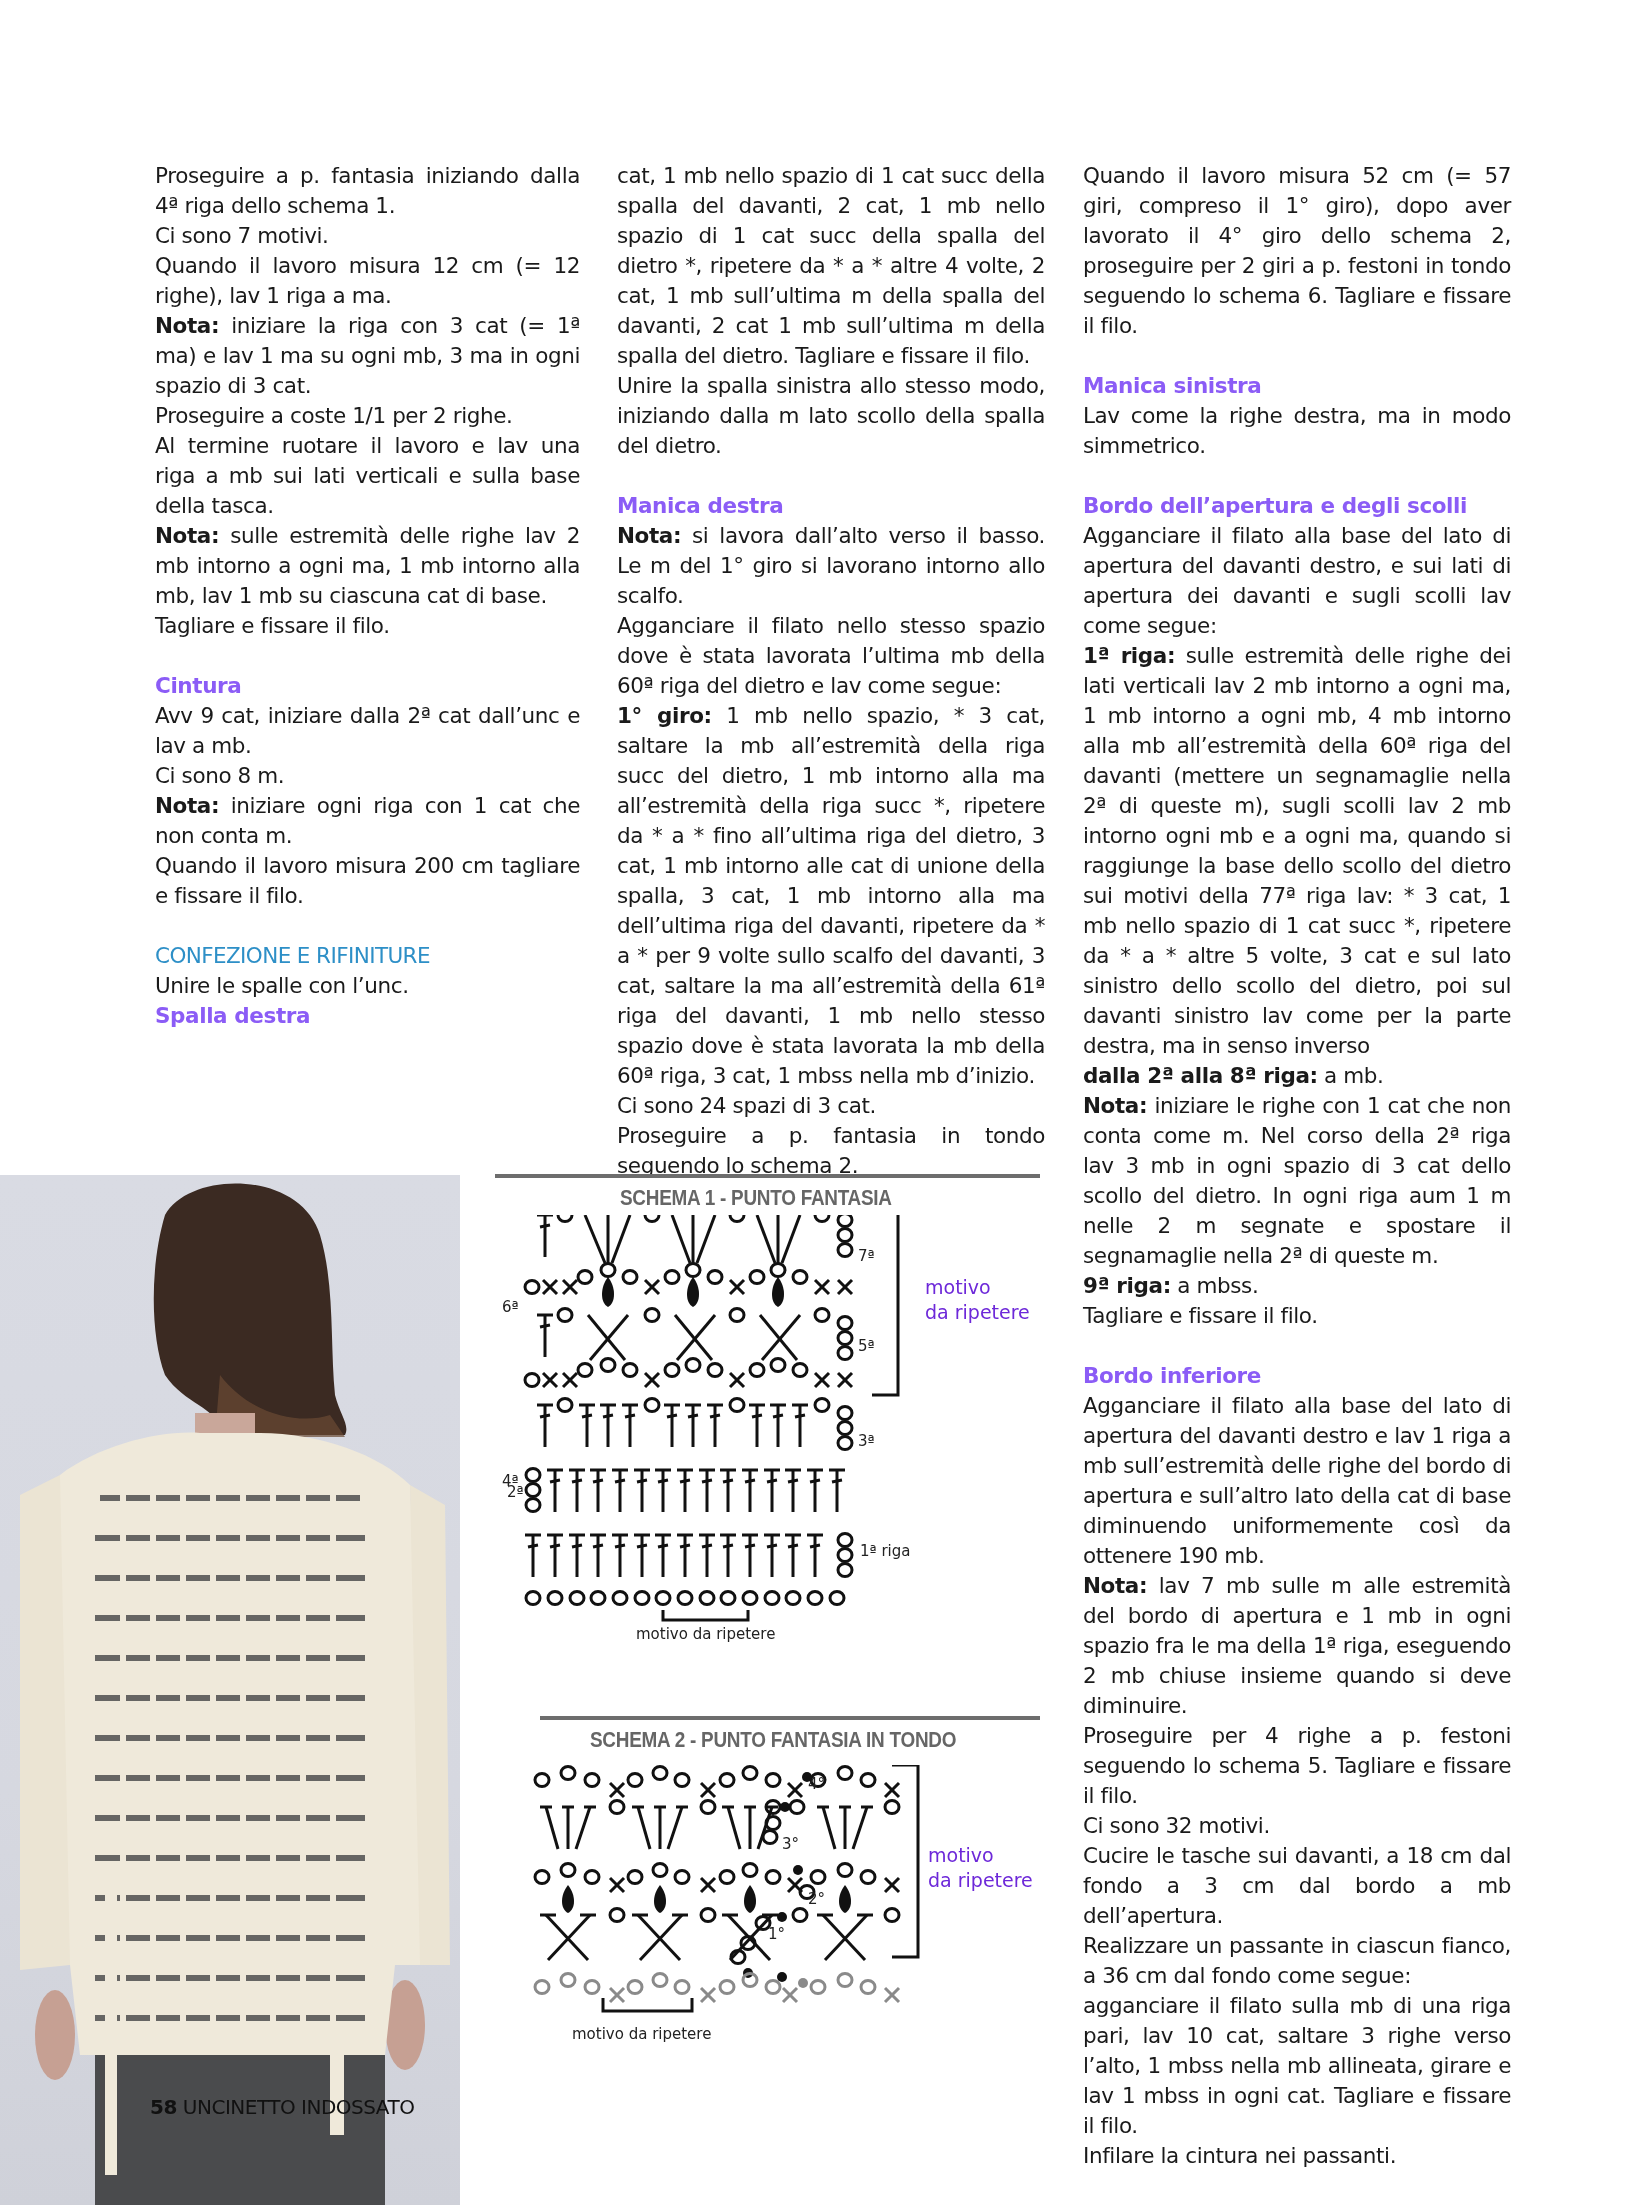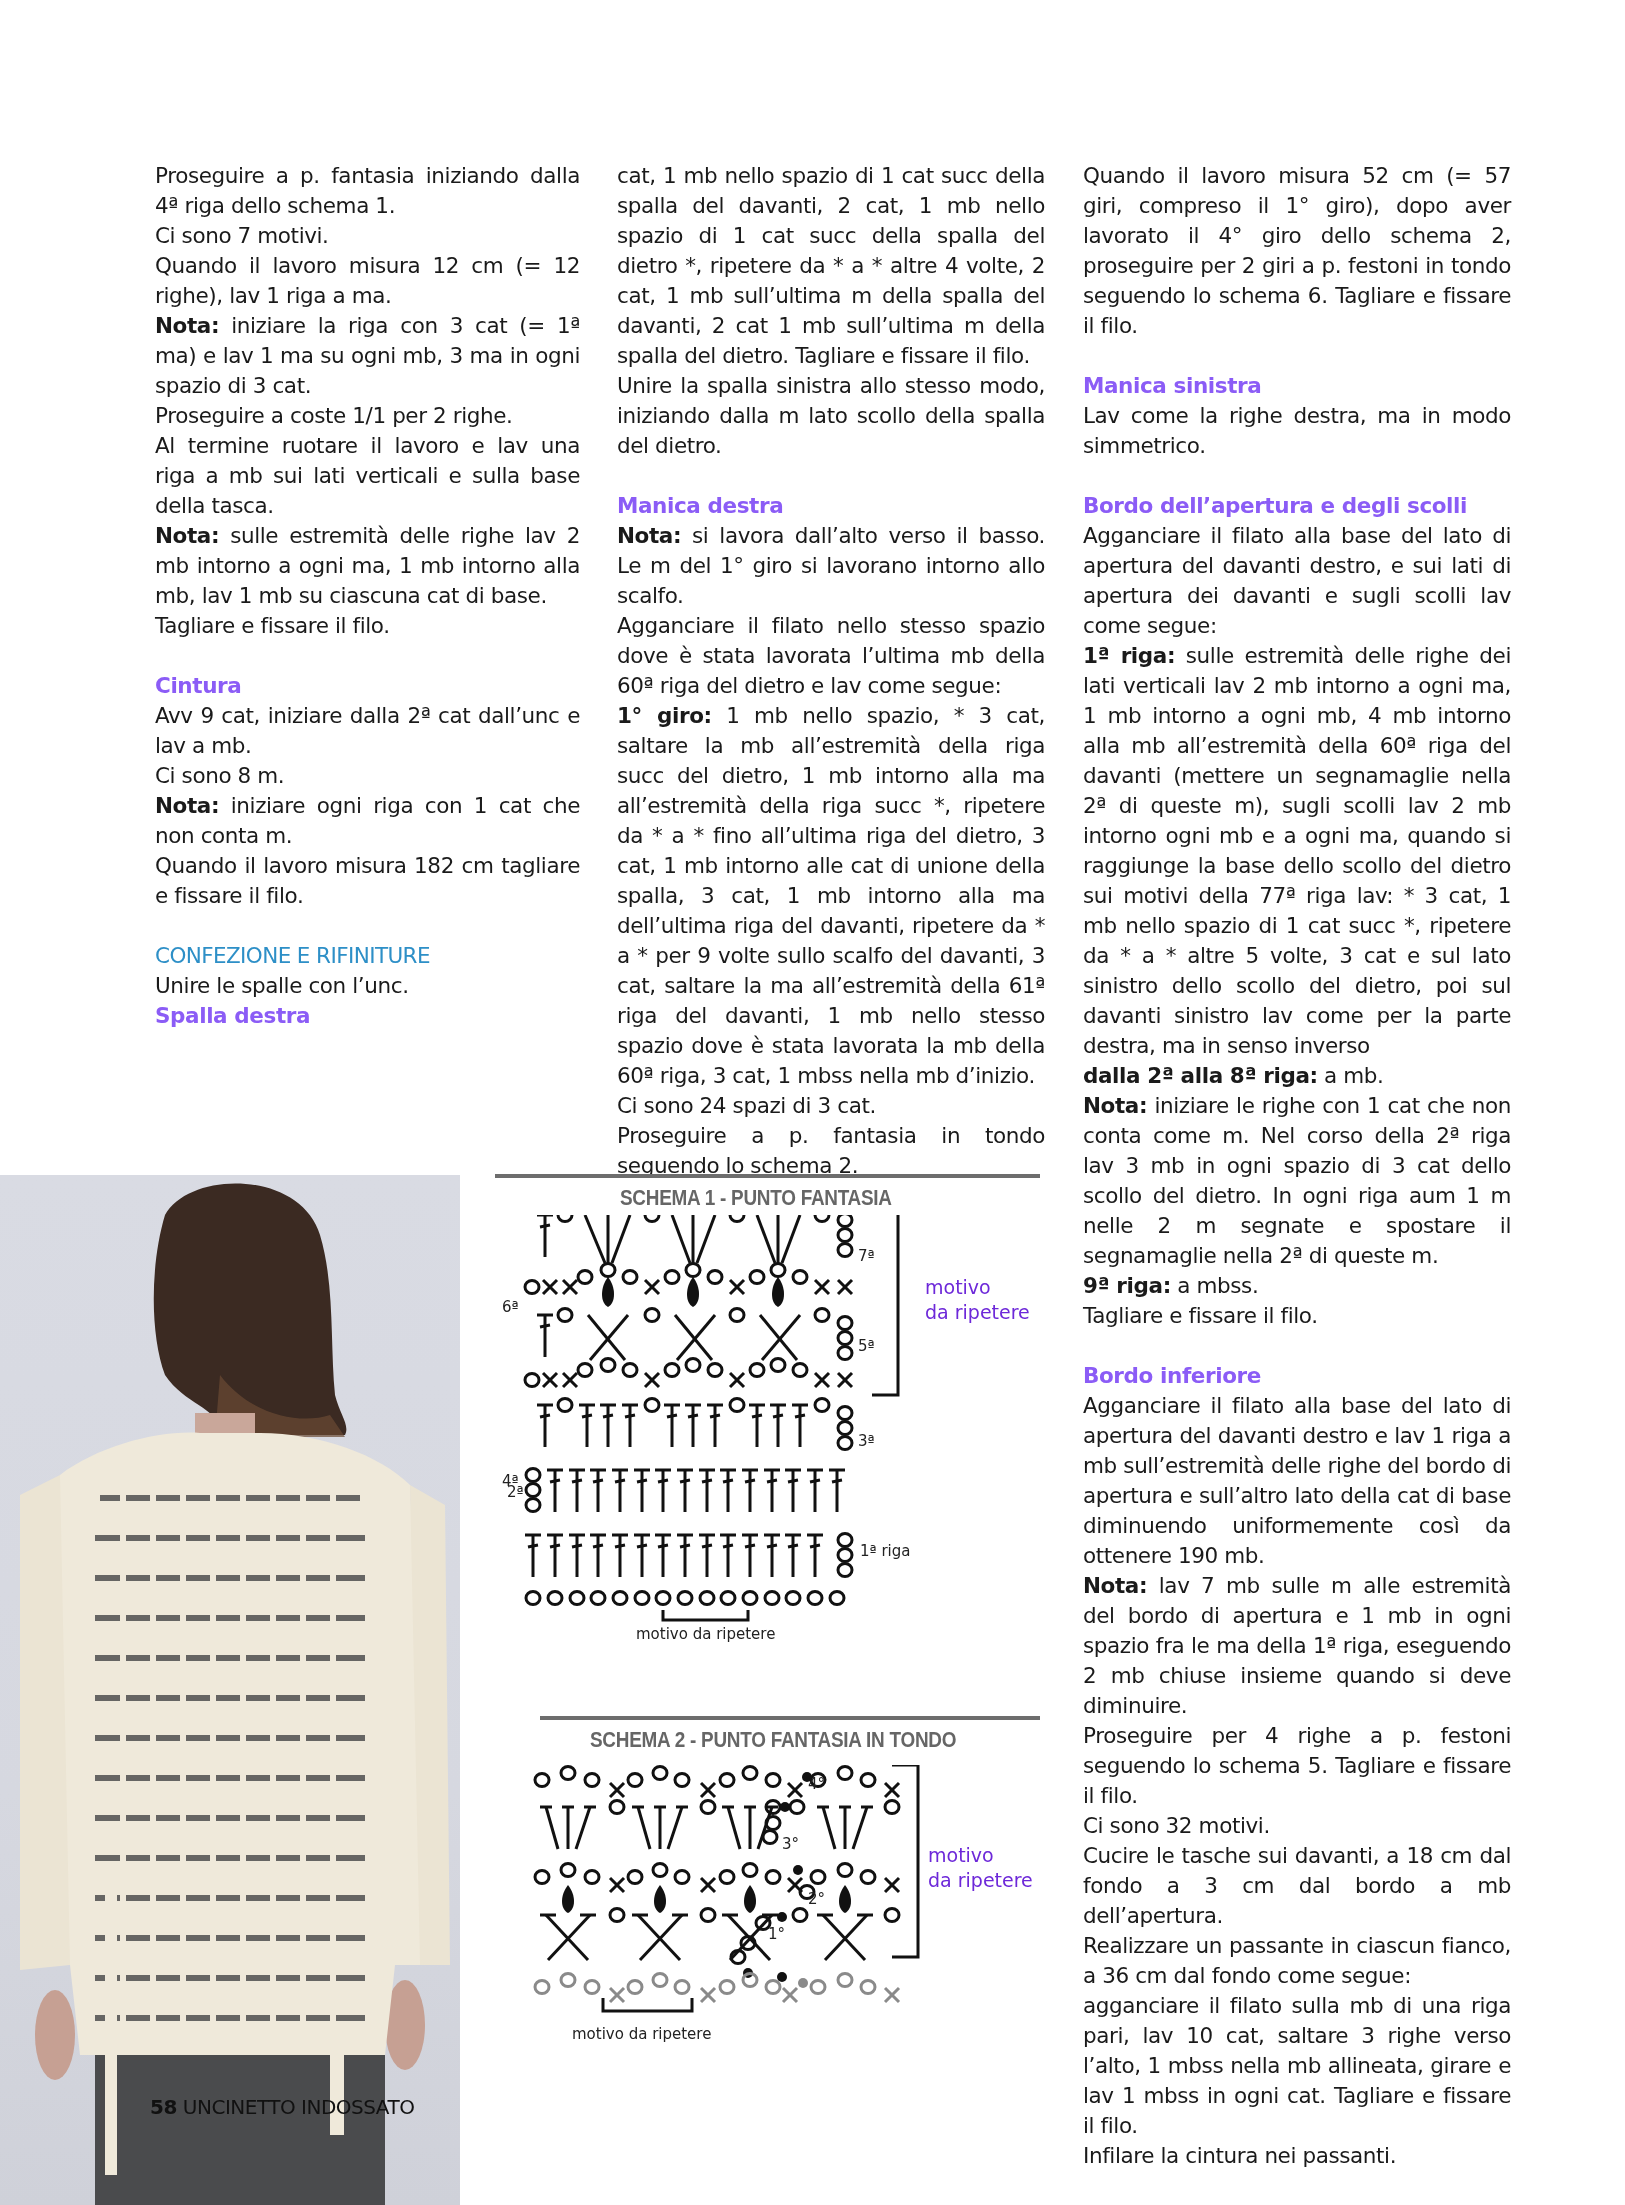--- a/index.html
+++ b/index.html
@@ -36,21 +36,21 @@
   <p><b>Nota:</b><span> iniziare la riga con 3 cat (= 1ª ma) e lav 1 ma su ogni mb, 3 ma in ogni spazio di 3 cat.</span></p>
   <p>Proseguire a coste 1/1 per 2 righe.</p>
   <p>Al termine ruotare il lavoro e lav una riga a mb sui lati verticali e sulla base della tasca.</p>
   <p><b>Nota:</b><span> sulle estremità delle righe lav 2 mb intorno a ogni ma, 1 mb intorno alla mb, lav 1 mb su ciascuna cat di base.</span></p>
   <p>Tagliare e fissare il filo.</p>
   <div class="gap"></div>
   <p class="h">Cintura</p>
   <p>Avv 9 cat, iniziare dalla 2ª cat dall’unc e lav a mb.</p>
   <p>Ci sono 8 m.</p>
   <p><b>Nota:</b><span> iniziare ogni riga con 1 cat che non conta m.</span></p>
-  <p>Quando il lavoro misura 182 cm tagliare e fissare il filo.</p>
+  <p>Quando il lavoro misura 200 cm tagliare e fissare il filo.</p>
   <div class="gap"></div>
   <p class="blue">CONFEZIONE E RIFINITURE</p>
   <p>Unire le spalle con l’unc.</p>
   <p class="h">Spalla destra</p>
 </div>
 
 <div class="col col2">
   <p>cat, 1 mb nello spazio di 1 cat succ della spalla del davanti, 2 cat, 1 mb nello spazio di 1 cat succ della spalla del dietro *, ripetere da * a * altre 4 volte, 2 cat, 1 mb sull’ultima m della spalla del davanti, 2 cat 1 mb sull’ultima m della spalla del dietro. Tagliare e fissare il filo.</p>
   <p>Unire la spalla sinistra allo stesso modo, iniziando dalla m lato scollo della spalla del dietro.</p>
   <div class="gap"></div>

